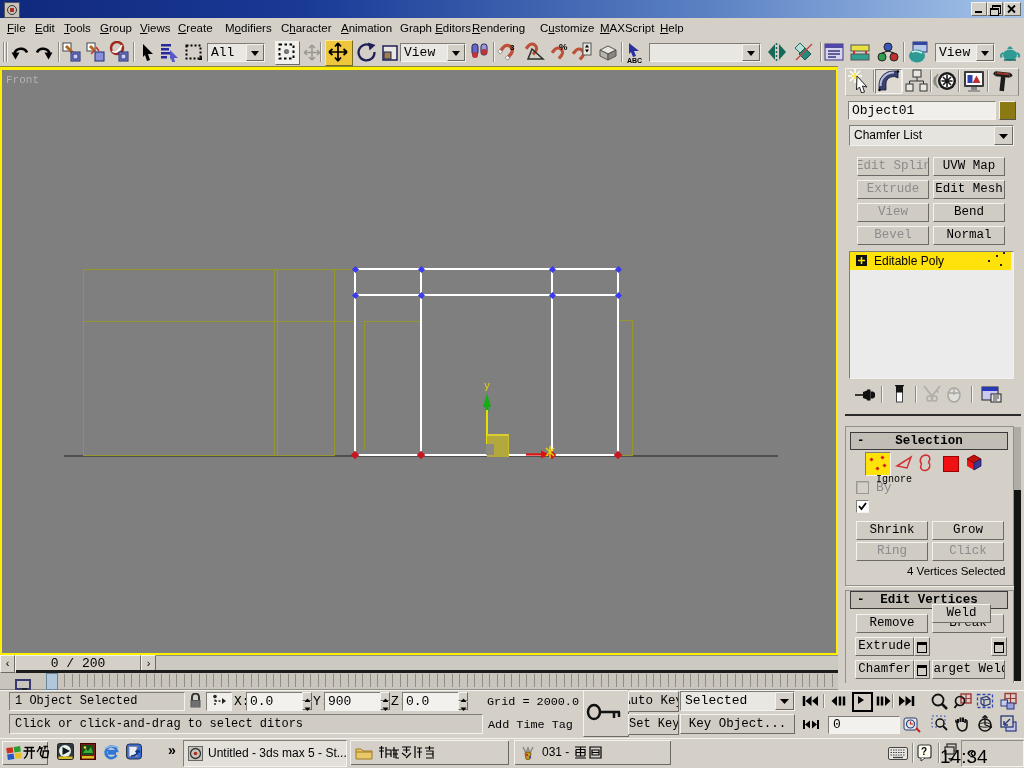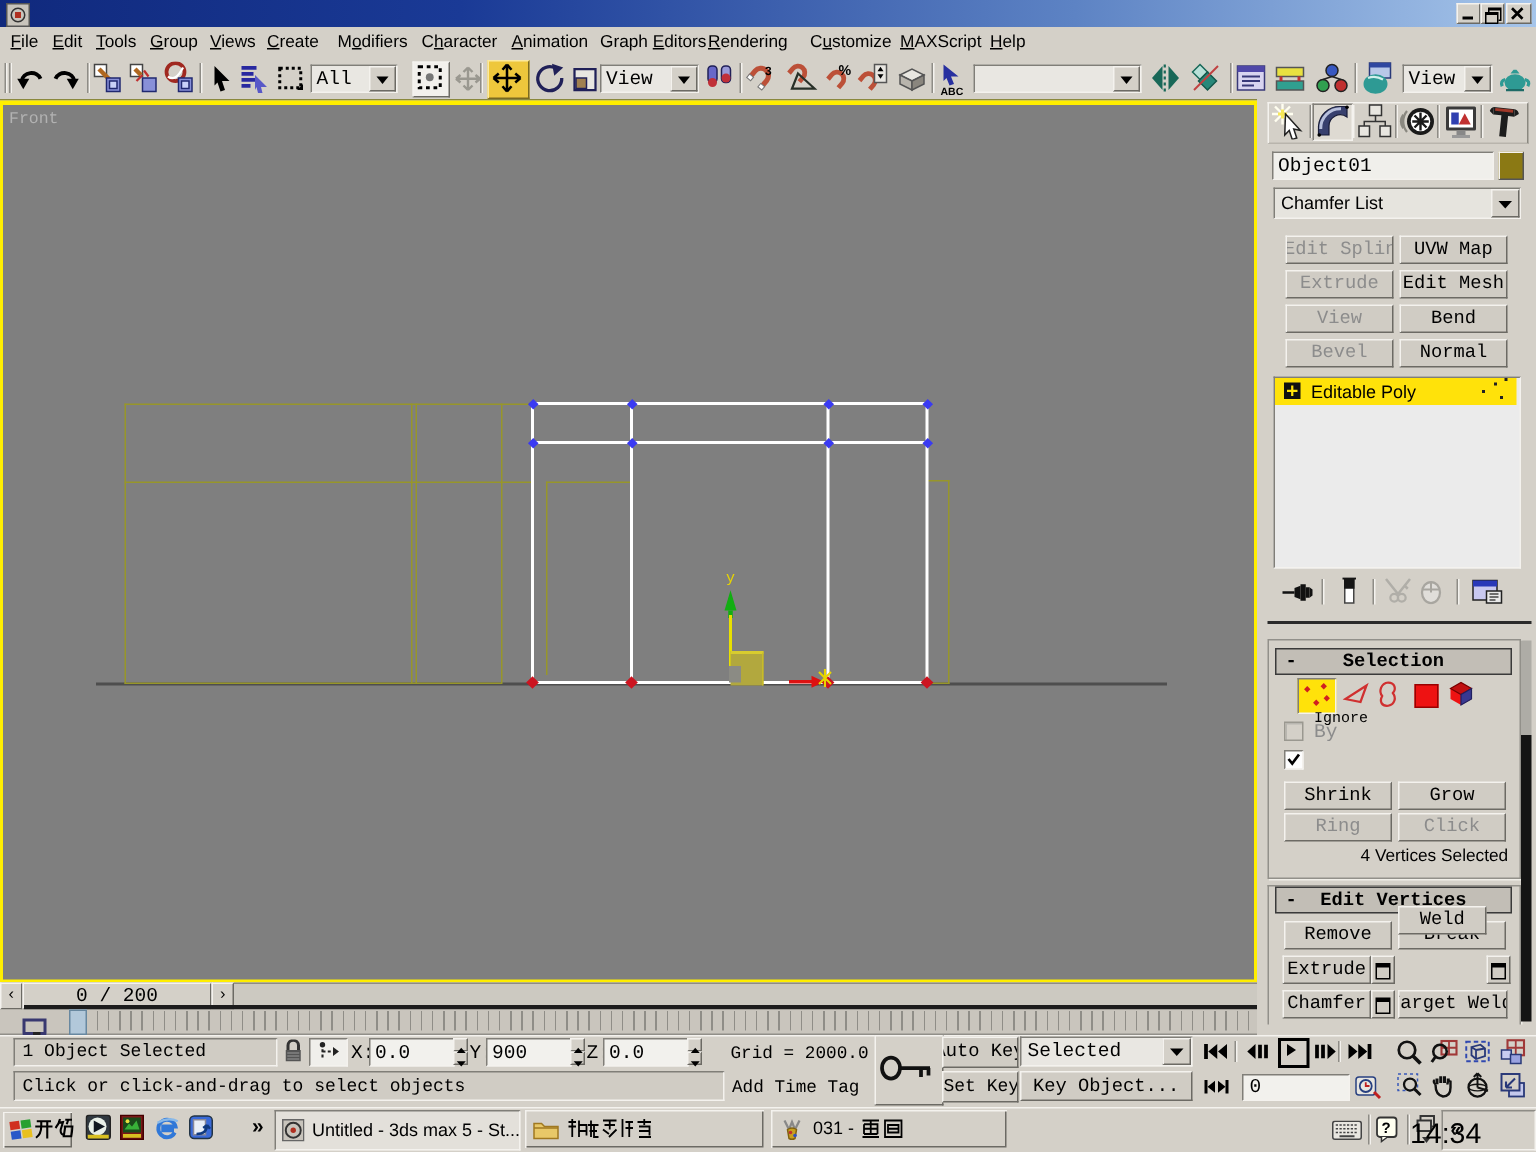--- a/index.html
+++ b/index.html
@@ -501,21 +501,21 @@
 <div class="abs sunken mono" style="left:402px;top:692px;width:55px;height:17px;background:#f2f1ed;font-size:13px;line-height:17px"><span style="padding-left:3px">0.0</span></div>
 <div class="abs" style="left:458px;top:692px;width:10px;height:17px">
         <div class="raised" style="height:7px"><svg width="9" height="7">
             <path d="M4.5 1.5 L7.5 5 L1.5 5 Z" fill="#000"></path>
           </svg></div>
         <div class="raised" style="height:7px"><svg width="9" height="7">
             <path d="M4.5 5 L7.5 1.5 L1.5 1.5 Z" fill="#000"></path>
           </svg></div>
       </div>
 <span class="abs mono" style="left:487px;top:695px;font-size:11.8px">Grid = 2000.0</span>
-<div class="abs sunken mono" style="left:9px;top:714px;width:472px;height:18px;background:#d0ccc4;font-size:12px;line-height:18px"><span style="padding-left:5px">Click or click-and-drag to select objects</span></div>
+<div class="abs sunken mono" style="left:9px;top:714px;width:472px;height:18px;background:#d0ccc4;font-size:12px;line-height:18px"><span style="padding-left:5px">Click or click-and-drag to select ditors</span></div>
 <span class="abs mono" style="left:488px;top:718px;font-size:11.8px">Add Time Tag</span>
 <div class="abs raised" style="left:583px;top:690px;width:44px;height:45px"><svg width="42" height="43">
           <ellipse cx="10" cy="21" rx="6" ry="7" fill="none" stroke="#111" stroke-width="2.5"></ellipse>
           <path d="M16 21 L36 21 M30 21 L30 27 M35 21 L35 26" stroke="#111" stroke-width="2.5"></path>
         </svg></div>
 <div class="abs btn btnx" style="left:628px;top:691px;width:49px;height:19px;line-height:19px"><span style="margin-left:-6px">Auto Key</span></div>
 <div class="abs btn" style="left:628px;top:714px;width:49px;height:19px;line-height:19px;font-family:'Liberation Mono',monospace;font-size:12px">Set Key</div>
 <div class="abs sunken" style="left:680px;top:691px;width:113px;height:18px;background:#e9e7e2"><span class="mono" style="font-size:13px;line-height:18px;padding-left:4px">Selected</span>
  <div class="abs raised" style="right:0;top:0;width:17px;height:16px"><svg width="17" height="16">
             <path d="M4 6 L13 6 L8.5 11 Z" fill="#000"></path>

